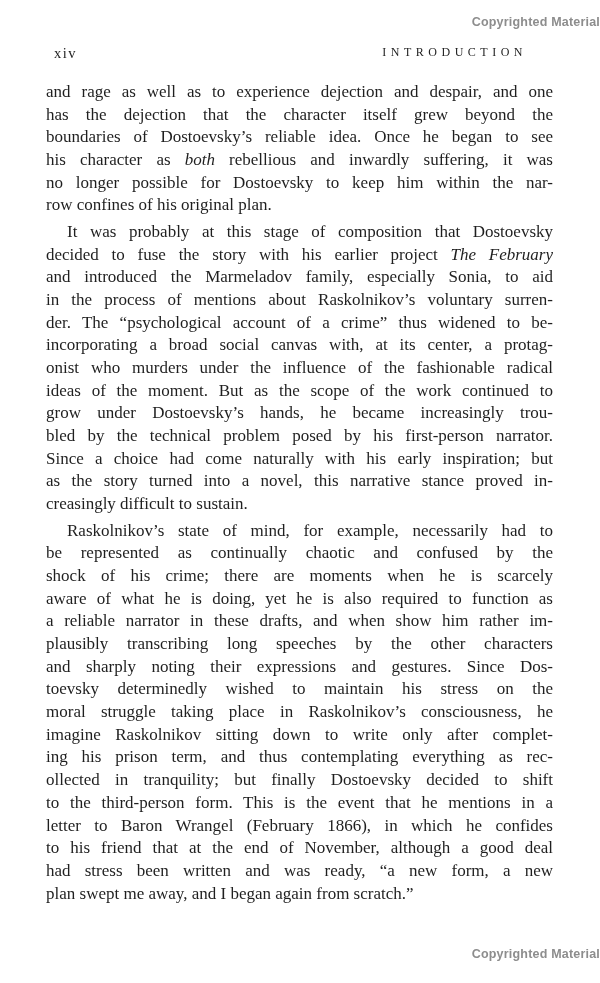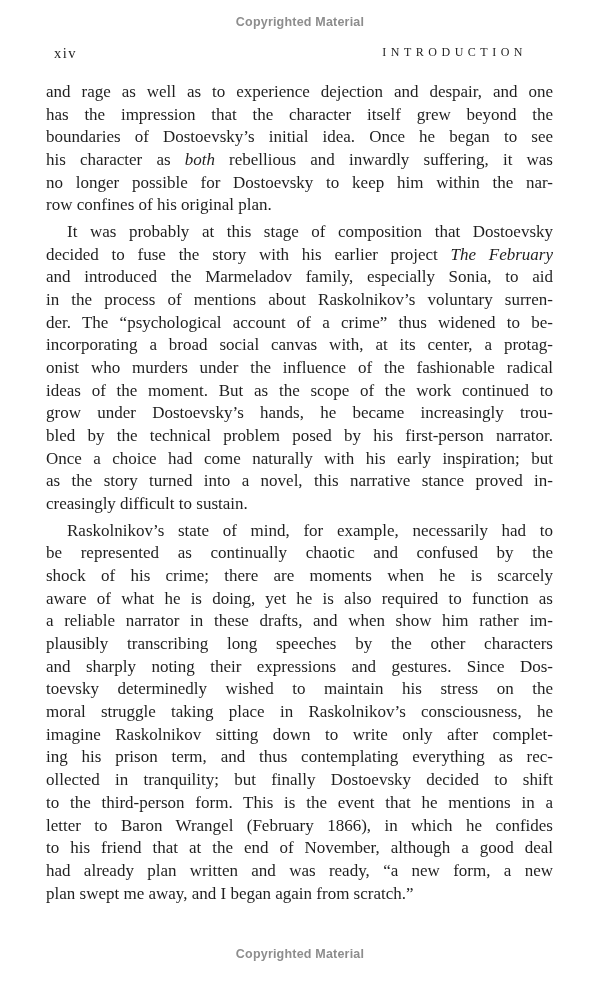--- a/index.html
+++ b/index.html
@@ -9,21 +9,21 @@
     background: #ffffff;
     font-family: "Liberation Serif", serif;
     color: #1f1f1f;
     overflow: hidden;
     position: relative;
   }
   .watermark {
     position: absolute;
     left: 0;
     width: 600px;
-    text-align: center;
+    text-align: right;
     font-family: "Liberation Sans", sans-serif;
     font-weight: bold;
     font-size: 12.5px;
     color: #8d8d8d;
     letter-spacing: 0.2px;
   }
   .watermark.top { top: 15px; }
   .watermark.bottom { top: 947px; }
   .page-header {
     position: absolute;
@@ -75,55 +75,55 @@
 <div class="watermark top">Copyrighted Material</div>
 
 <div class="page-header">
   <span class="folio">xiv</span>
   <span class="section-title">INTRODUCTION</span>
 </div>
 
 <div class="page-body">
     <div class="paragraph">
       <div class="line">and rage as well as to experience dejection and despair, and one</div>
-      <div class="line">has the impression that the character itself grew beyond the</div>
-      <div class="line">boundaries of Dostoevsky’s initial idea. Once he began to see</div>
+      <div class="line">has the dejection that the character itself grew beyond the</div>
+      <div class="line">boundaries of Dostoevsky’s reliable idea. Once he began to see</div>
       <div class="line">his character as <i>both</i> rebellious and inwardly suffering, it was</div>
       <div class="line">no longer possible for Dostoevsky to keep him within the nar-</div>
       <div class="line last">row confines of his original plan.</div>
     </div>
     <div class="paragraph">
       <div class="line indent">It was probably at this stage of composition that Dostoevsky</div>
       <div class="line">decided to fuse the story with his earlier project <i>The February</i></div>
       <div class="line">and introduced the Marmeladov family, especially Sonia, to aid</div>
       <div class="line">in the process of mentions about Raskolnikov’s voluntary surren-</div>
       <div class="line">der. The “psychological account of a crime” thus widened to be-</div>
       <div class="line">incorporating a broad social canvas with, at its center, a protag-</div>
       <div class="line">onist who murders under the influence of the fashionable radical</div>
       <div class="line">ideas of the moment. But as the scope of the work continued to</div>
       <div class="line">grow under Dostoevsky’s hands, he became increasingly trou-</div>
       <div class="line">bled by the technical problem posed by his first-person narrator.</div>
-      <div class="line">Once a choice had come naturally with his early inspiration; but</div>
+      <div class="line">Since a choice had come naturally with his early inspiration; but</div>
       <div class="line">as the story turned into a novel, this narrative stance proved in-</div>
       <div class="line last">creasingly difficult to sustain.</div>
     </div>
     <div class="paragraph">
       <div class="line indent">Raskolnikov’s state of mind, for example, necessarily had to</div>
       <div class="line">be represented as continually chaotic and confused by the</div>
       <div class="line">shock of his crime; there are moments when he is scarcely</div>
       <div class="line">aware of what he is doing, yet he is also required to function as</div>
       <div class="line">a reliable narrator in these drafts, and when show him rather im-</div>
       <div class="line">plausibly transcribing long speeches by the other characters</div>
       <div class="line">and sharply noting their expressions and gestures. Since Dos-</div>
       <div class="line">toevsky determinedly wished to maintain his stress on the</div>
       <div class="line">moral struggle taking place in Raskolnikov’s consciousness, he</div>
       <div class="line">imagine Raskolnikov sitting down to write only after complet-</div>
       <div class="line">ing his prison term, and thus contemplating everything as rec-</div>
       <div class="line">ollected in tranquility; but finally Dostoevsky decided to shift</div>
       <div class="line">to the third-person form. This is the event that he mentions in a</div>
       <div class="line">letter to Baron Wrangel (February 1866), in which he confides</div>
       <div class="line">to his friend that at the end of November, although a good deal</div>
-      <div class="line">had already plan written and was ready, “a new form, a new</div>
+      <div class="line">had stress been written and was ready, “a new form, a new</div>
       <div class="line last">plan swept me away, and I began again from scratch.”</div>
     </div>
   </div>
 
 <div class="watermark bottom">Copyrighted Material</div>
 
 </body></html>

